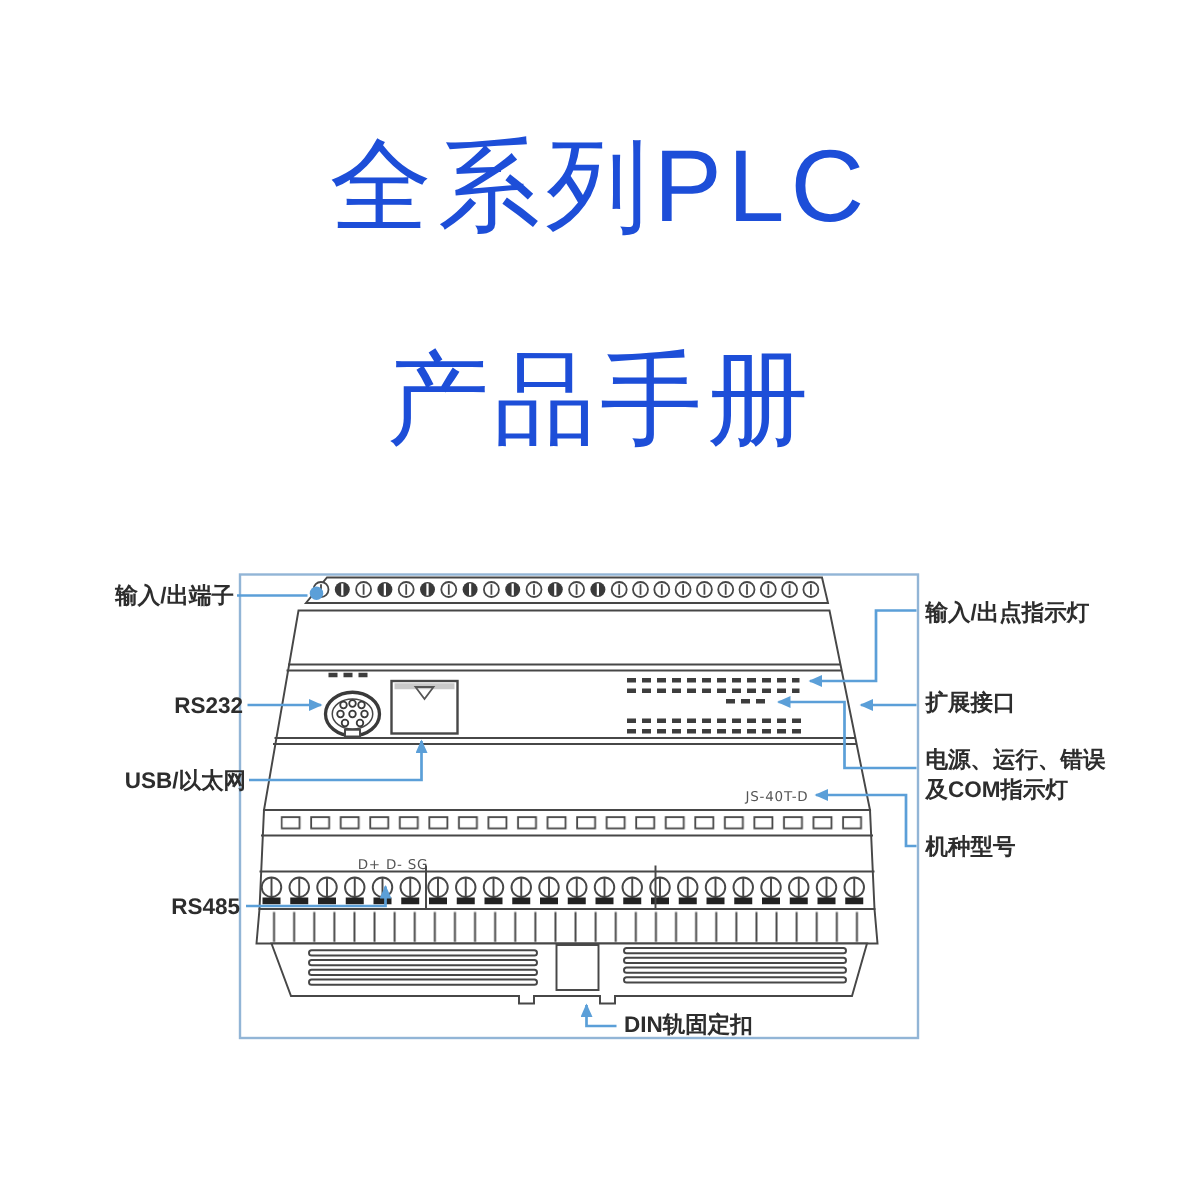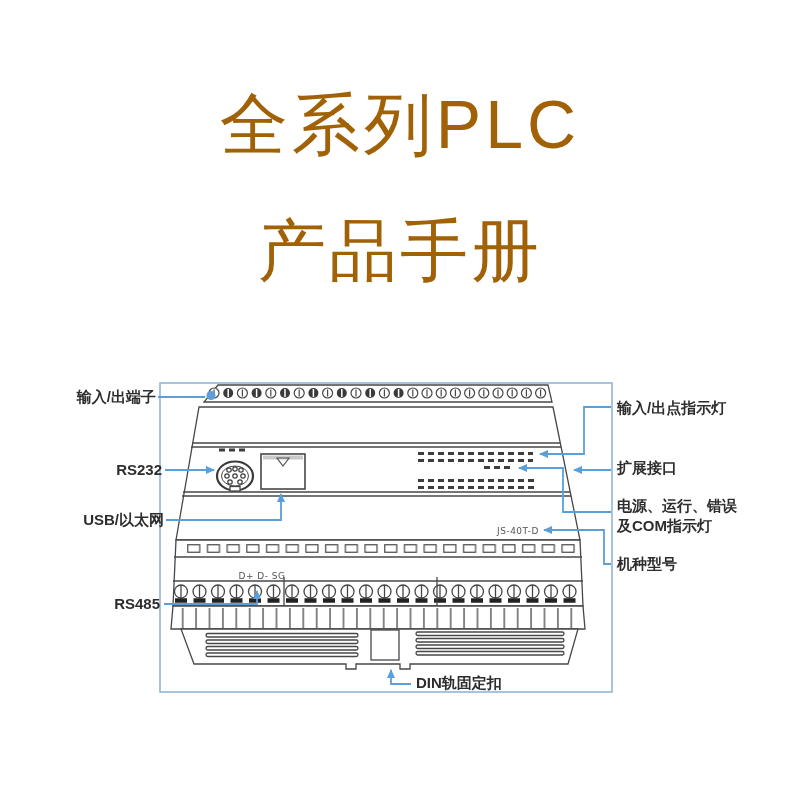--- a/index.html
+++ b/index.html
@@ -1,21 +1,21 @@
 <!DOCTYPE html>
 <html><head>
 <meta charset="utf-8">
 <style>
   html,body{margin:0;padding:0;background:#ffffff;}
   body{width:800px;height:800px;position:relative;overflow:hidden;
        font-family:"Liberation Sans", sans-serif;}
-  .title{position:absolute;left:0;width:800px;text-align:center;color:#a16207;
+  .title{position:absolute;left:0;width:800px;text-align:center;color:#1d4ed8;
          font-weight:500;line-height:1;white-space:nowrap;}
   #t1{top:90px;font-size:68px;letter-spacing:4px;}
-  #t2{top:216px;font-size:68px;letter-spacing:3px;}
+  #t2{top:232px;font-size:68px;letter-spacing:3px;}
   #fig{position:absolute;left:0;top:0;}
   
   .ln{stroke:#474747;fill:none;stroke-width:1.3;}
   .lnf{stroke:#474747;fill:#ffffff;stroke-width:1.3;}
   .led{stroke:#3d3d3d;stroke-width:3;fill:none;stroke-dasharray:6 4;}
   .callout path{stroke:#5b9fd8;fill:none;stroke-width:1.8;}
   .lbl text{font:bold 15px "Liberation Sans", sans-serif;fill:#2d2d2d;}
   .tiny{font:9px "DejaVu Sans", sans-serif;fill:#555;letter-spacing:0.5px;}
 </style>
 </head>

